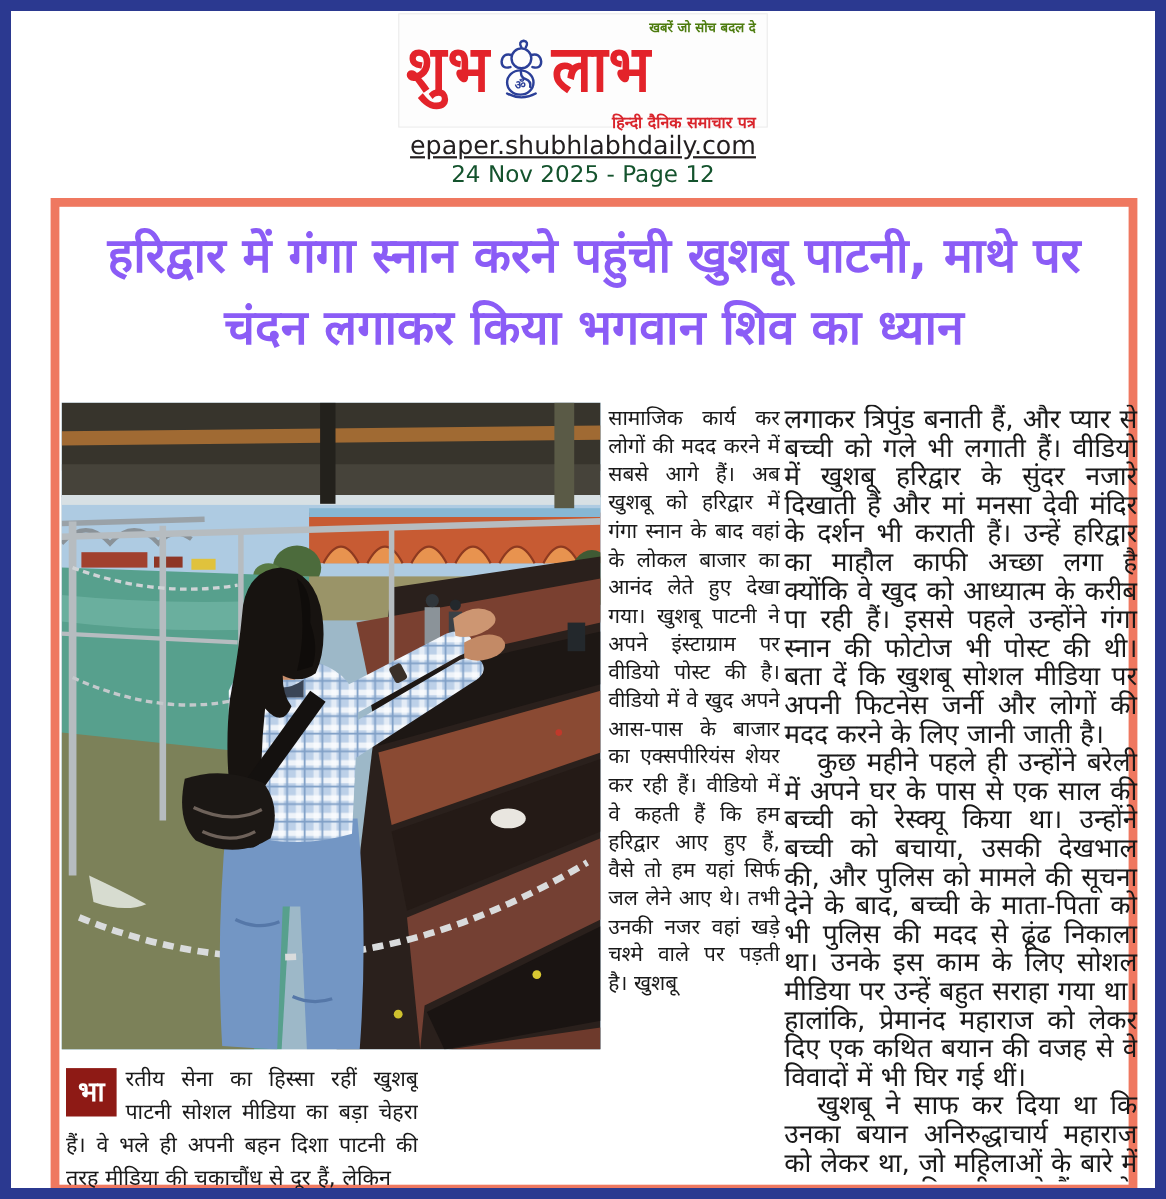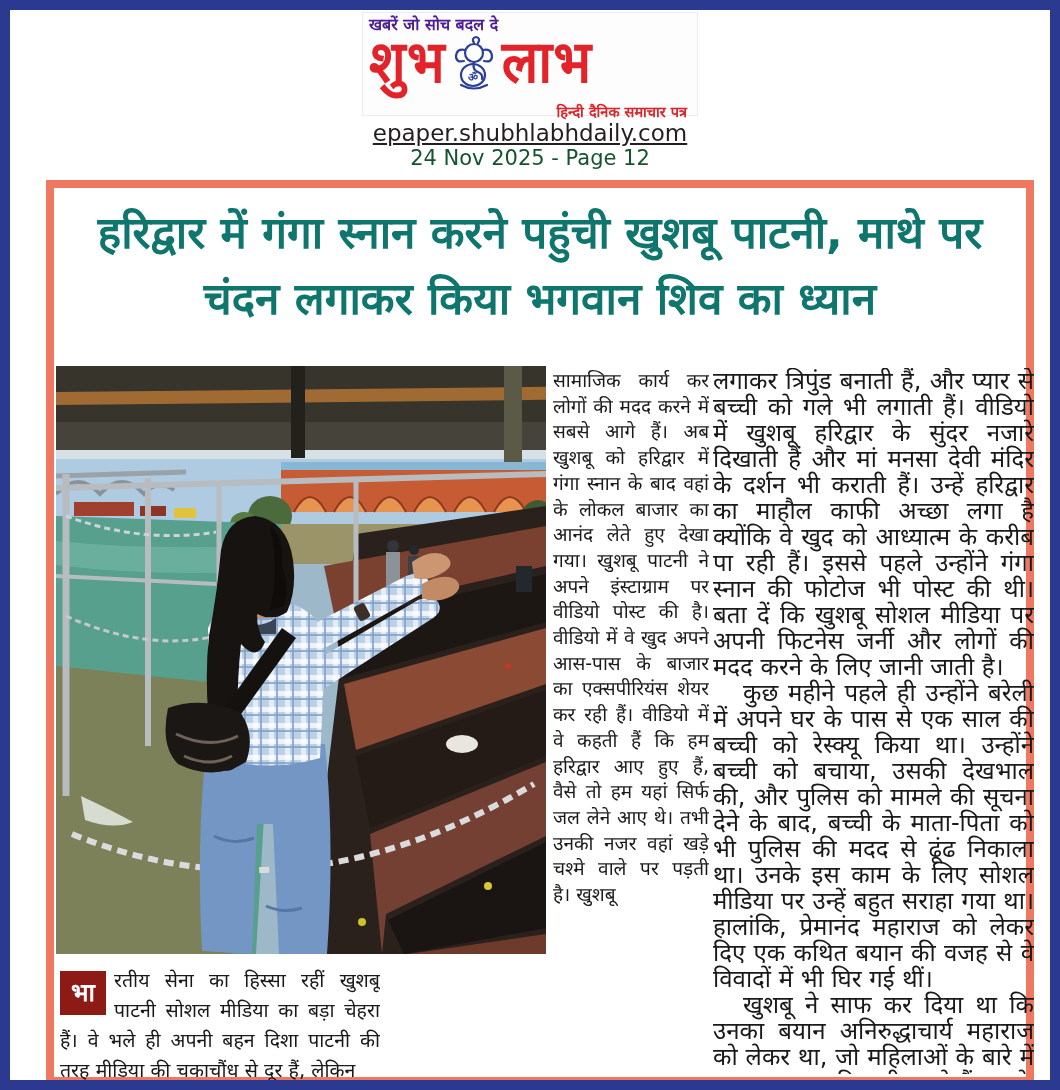--- a/index.html
+++ b/index.html
@@ -15,21 +15,21 @@
   }
   
   .masthead { position: absolute; left: 0; top: 0; width: 100%; height: 160px; text-align: center; }
   .logo-box {
     position: absolute; left: 50%; top: 3px; transform: translateX(-50%);
     width: 334px; height: 102px; background: #fdfdfd;
     box-shadow: 0 0 0 1px #ececec;
     padding: 2px 6px;
   }
   .logo-tagline {
-    text-align: left; color: #4c1d95; font-weight: 700; font-size: 16px;
+    text-align: right; color: #4d7c0f; font-weight: 700; font-size: 12px;
     padding-right: 4px; line-height: 20px;
   }
   .logo-row { display: flex; align-items: center; gap: 2px; height: 56px; }
   .logo-word {
     color: #e3232a; font-weight: 700; font-size: 54px; line-height: 54px;
     letter-spacing: 1px; transform: scaleY(1.08);
   }
   .logo-sub {
     text-align: right; color: #d9252c; font-weight: 700; font-size: 14.5px;
     padding-right: 4px; line-height: 20px; margin-top: 11px;
@@ -37,21 +37,21 @@
   .epaper-url { position: absolute; left: 0; top: 110px; width: 100%; font-size: 23px; color: #231f20; text-decoration: underline; }
   .epaper-date { position: absolute; left: 0; top: 136px; width: 100%; font-size: 21px; color: #14532d; }
 
   
   .article-frame {
     position: absolute; left: 36px; top: 170px; width: 988px; height: 905px;
     border: 8px solid #ef7860; background: #ffffff;
   }
   .headline {
     position: absolute; left: 10px; top: 12px; width: 952px;
-    text-align: center; color: #0f766e; font-weight: 700;
+    text-align: center; color: #8b5cf6; font-weight: 700;
     font-size: 44px; line-height: 66px;
   }
   .photo-wrap { position: absolute; left: 2px; top: 178px; width: 490px; height: 588px; overflow: hidden; background: #9db8c8; }
   .photo-wrap svg { display: block; width: 100%; height: 100%; }
 
   .col { color: #191919; text-align: justify; }
   .col-mid {
     position: absolute; left: 499px; top: 180px; width: 156px; height: 590px;
     font-size: 19px; line-height: 25.7px; overflow: hidden;
   }

